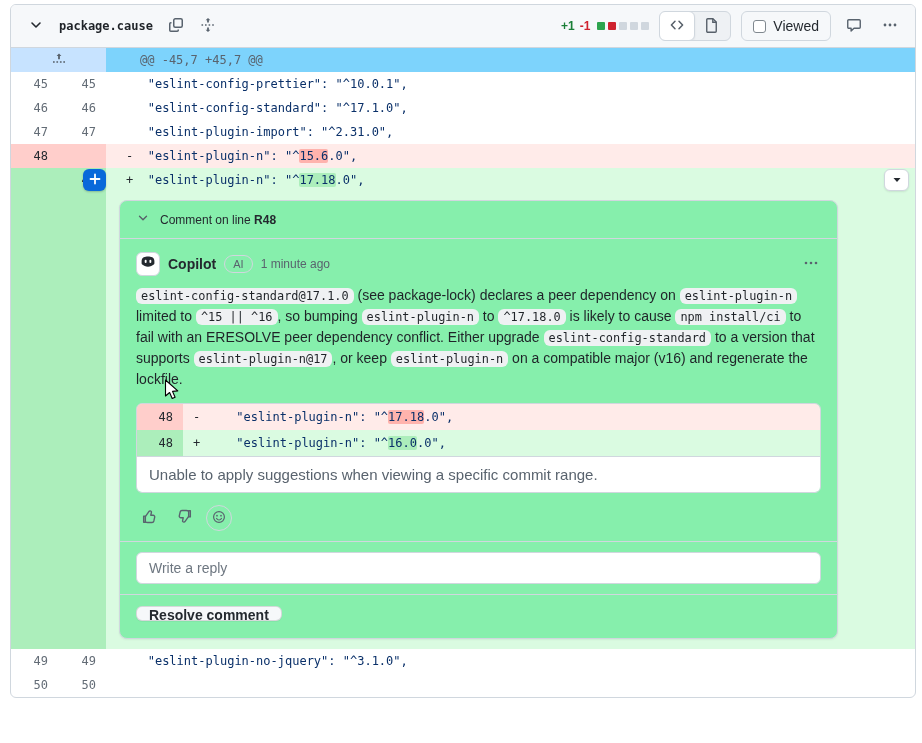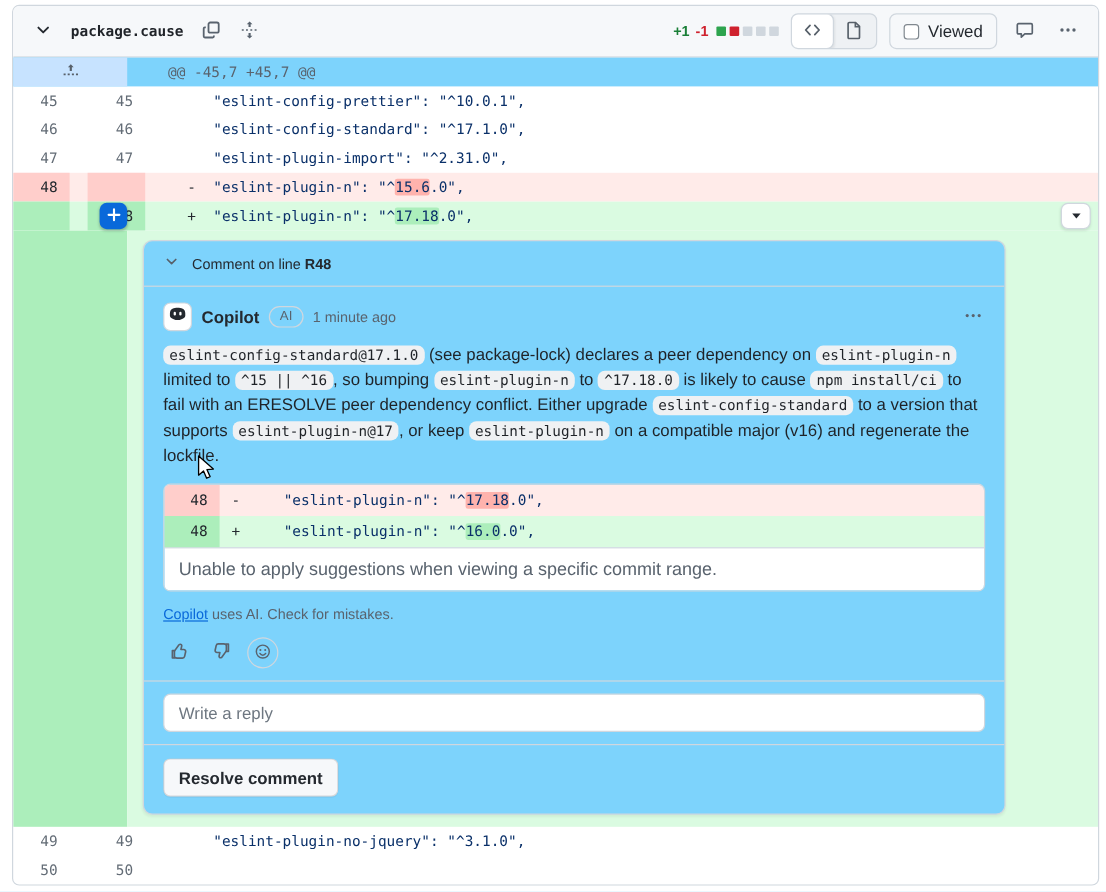--- a/index.html
+++ b/index.html
@@ -33,21 +33,21 @@
     background:#f6f8fa; border:1px solid #d0d7de; border-radius:6px; font-size:14px;
     color:#24292f; cursor:pointer; }
   .checkbox { width:13px; height:13px; border:1px solid #80888f; border-radius:3px; background:#fff; }
 
   
   .hunk-row { display:flex; height:24px; background:#7dd3fc; }
   .hunk-gutter { width:95px; background:#c7e3ff; display:flex; align-items:center;
     justify-content:center; cursor:pointer; border:none; }
   .hunk-text { font-family:"DejaVu Sans Mono", monospace; font-size:12px; line-height:24px;
     color:#59636e; padding-left:34px; white-space:pre; }
-  .drow { display:flex; height:24px;gap:15px; }
+  .drow { display:flex; height:24px; }
   .ln { width:47px; font-family:"DejaVu Sans Mono", monospace; font-size:12px; line-height:24px;
     color:#636c76; text-align:right; padding-right:10px; cursor:pointer; }
   .ln2 { width:48px; }
   .code { flex:1; font-family:"DejaVu Sans Mono", monospace; font-size:12px; line-height:24px;
     white-space:pre; padding-left:20px; color:#0a3069; }
   .sign { color:#24292f; }
   .row-del { background:#ffebe9; }
   .row-del .ln { background:#ffcecb; color:#24292f; }
   .row-add { background:#dafbe1; position:relative; }
   .row-add .ln { background:#aceebb; color:#24292f; }
@@ -57,21 +57,21 @@
     border:none; border-radius:6px; display:flex; align-items:center; justify-content:center;
     cursor:pointer; box-shadow:0 1px 2px rgba(31,35,40,.25); z-index:3; }
   .row-dd-btn { position:absolute; right:6px; top:1px; width:25px; height:22px; background:#fff;
     border:1px solid #d0d7de; border-radius:6px; display:flex; align-items:center;
     justify-content:center; cursor:pointer; box-shadow:0 1px 2px rgba(31,35,40,.1); }
 
   
   .comment-region { display:flex; }
   .region-gutter { width:95px; background:#aceebb; }
   .region-body { flex:1; background:#dafbe1; padding:8px 77px 10px 13px; }
-  .thread-card { background:#7dd3fc; border:1px solid #d0d7de; border-radius:8px;
+  .thread-card { background:#86efac; border:1px solid #d0d7de; border-radius:8px;
     box-shadow:0 1px 2px rgba(31,35,40,.06); overflow:hidden; }
   .thread-header { display:flex; align-items:center; gap:10px; padding:10px 16px;
     border-bottom:1px solid #d0d7de; font-size:12px; color:#24292f; }
   .thread-header b { font-weight:600; }
   .thread-chevron { border:none; background:transparent; display:flex; cursor:pointer; padding:0; }
 
   .comment-block { padding:13px 16px 10px 16px; }
   .author-row { display:flex; align-items:center; gap:8px; }
   .avatar { width:24px; height:24px; border:1px solid #d0d7de; border-radius:6px; background:#fff;
     display:flex; align-items:center; justify-content:center; }
@@ -105,21 +105,21 @@
   .reactions { margin-top:12px; display:flex; align-items:center; gap:9px; }
   .reaction-btn { border:none; background:transparent; display:flex; align-items:center;
     justify-content:center; width:26px; height:26px; cursor:pointer; }
   .emoji-btn { border:1px solid #d0d7de; border-radius:50%; }
 
   .reply-row { border-top:1px solid #d0d7de; padding:10px 16px; }
   .reply-input { width:100%; height:32px; border:1px solid #d0d7de; border-radius:6px;
     padding:0 12px; font-size:14px; font-family:"Liberation Sans", sans-serif; color:#1f2328; outline:none; }
   .reply-input::placeholder { color:#6e7781; }
   .resolve-row { border-top:1px solid #d0d7de; padding:11px 16px 14px 16px; }
-  .resolve-btn { height:32px; padding:0 12px; background:#f6f8fa; border:1px solid rgba(31,35,40,.15);
+  .resolve-btn { height:15px; padding:0 12px; background:#f6f8fa; border:1px solid rgba(31,35,40,.15);
     border-radius:6px; font-size:14px; font-weight:600; color:#24292f; cursor:pointer;
     font-family:"Liberation Sans", sans-serif; box-shadow:0 1px 0 rgba(31,35,40,.04); }
 
   .cursor { position:absolute; left:164px; top:379px; z-index:50; pointer-events:none; }
 </style>
 </head>
 <body>
 
 <div class="file-card">
 
@@ -302,21 +302,20 @@
               <span class="sug-num">48</span>
               <span class="sug-code"><span class="sign">-</span><span>     "eslint-plugin-n": "^</span><span class="hl-del">17.18</span><span>.0",</span></span>
             </div>
             <div class="sug-row sug-add">
               <span class="sug-num">48</span>
               <span class="sug-code"><span class="sign">+</span><span>     "eslint-plugin-n": "^</span><span class="hl-add">16.0</span><span>.0",</span></span>
             </div>
             <div class="sug-note">Unable to apply suggestions when viewing a specific commit range.</div>
           </div>
 
-          <div class="disclaimer"><a>Copilot</a><span> uses AI. Check for mistakes.</span></div>
 
           <div class="reactions">
             <button class="reaction-btn">
               <span>
                 <svg width="17" height="17" viewBox="0 0 16 16" fill="none" stroke="#59636e" stroke-width="1.3" stroke-linecap="round" stroke-linejoin="round">
                   <path d="M2.5 7.6h1.6v5.9H2.5z"></path>
                   <path d="M4.1 12.9c.6.5 1.3.7 2.2.7h4.1c.8 0 1.5-.6 1.7-1.4l.8-3.6c.2-.9-.5-1.8-1.5-1.8H9.2l.6-2.6c.2-.8-.4-1.5-1.2-1.5-.5 0-1 .3-1.2.8L4.1 8.1"></path>
                 </svg>
               </span>
             </button>

